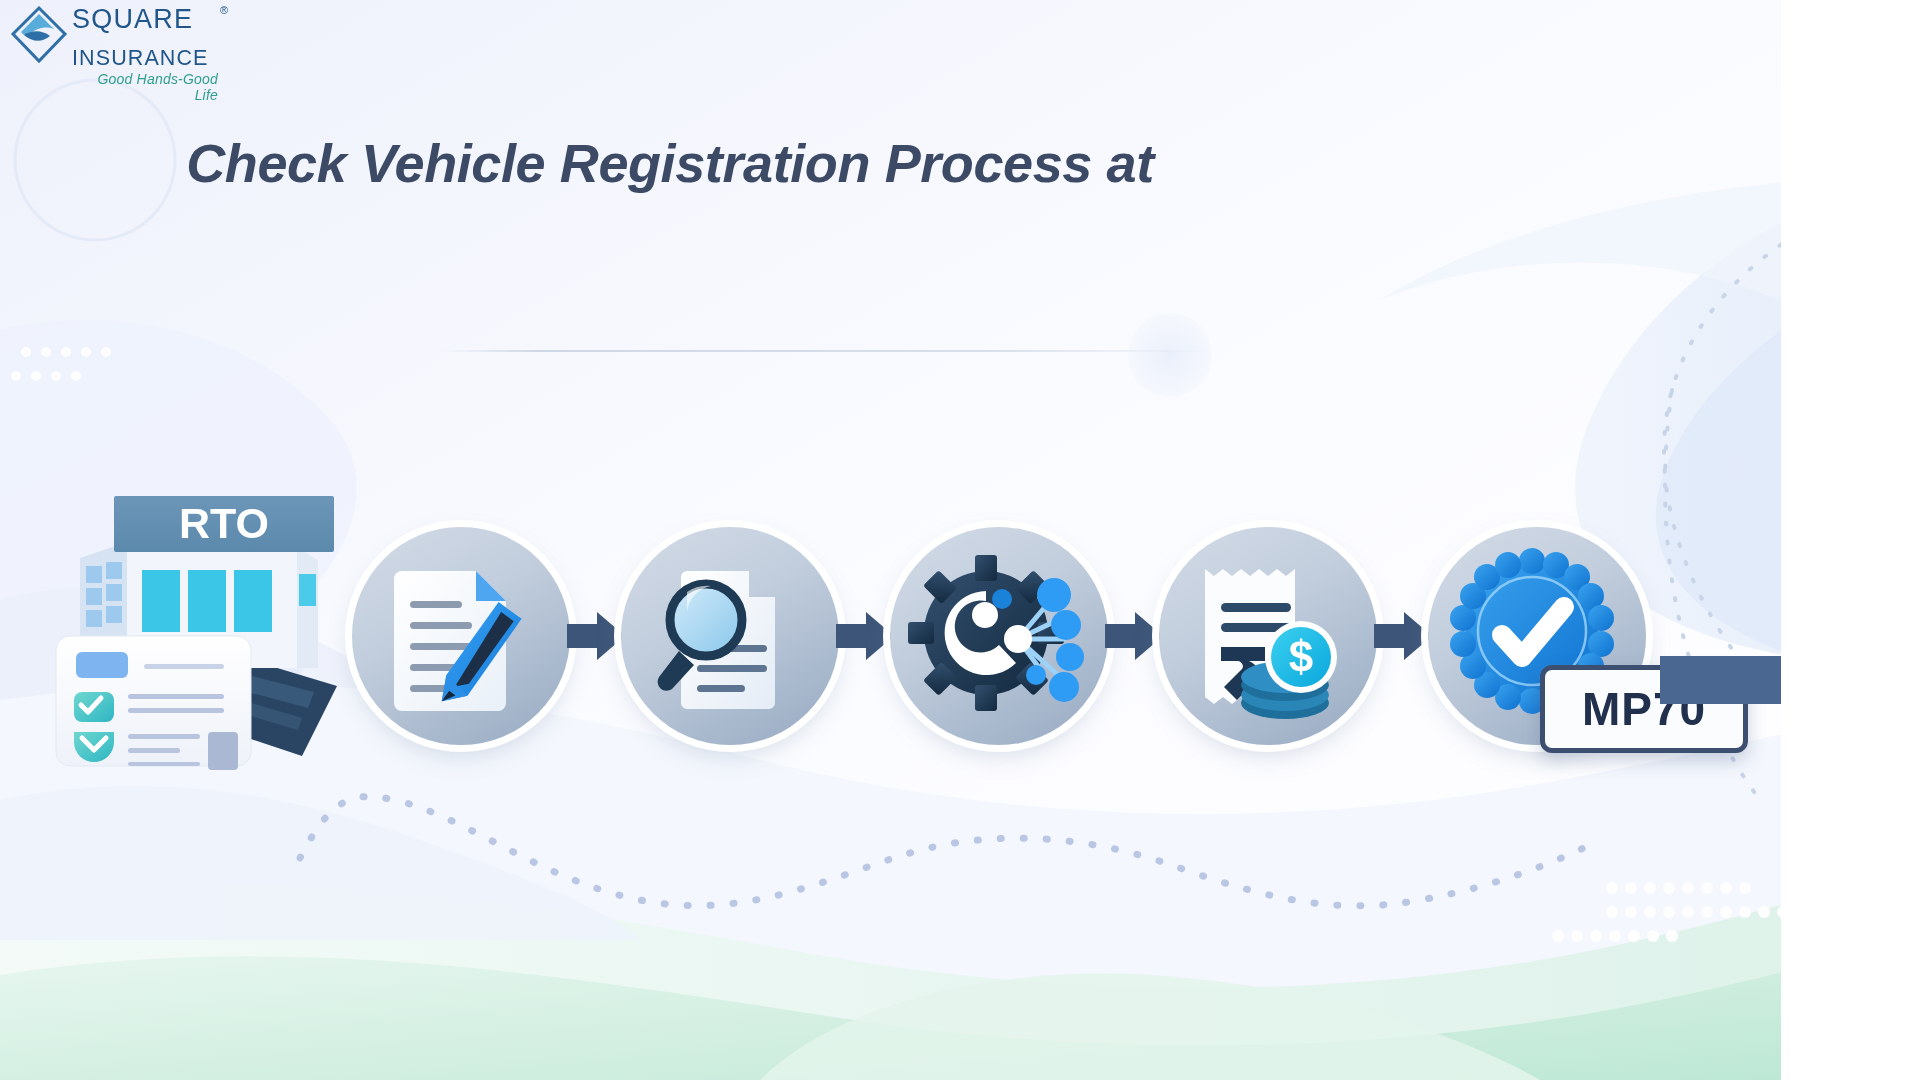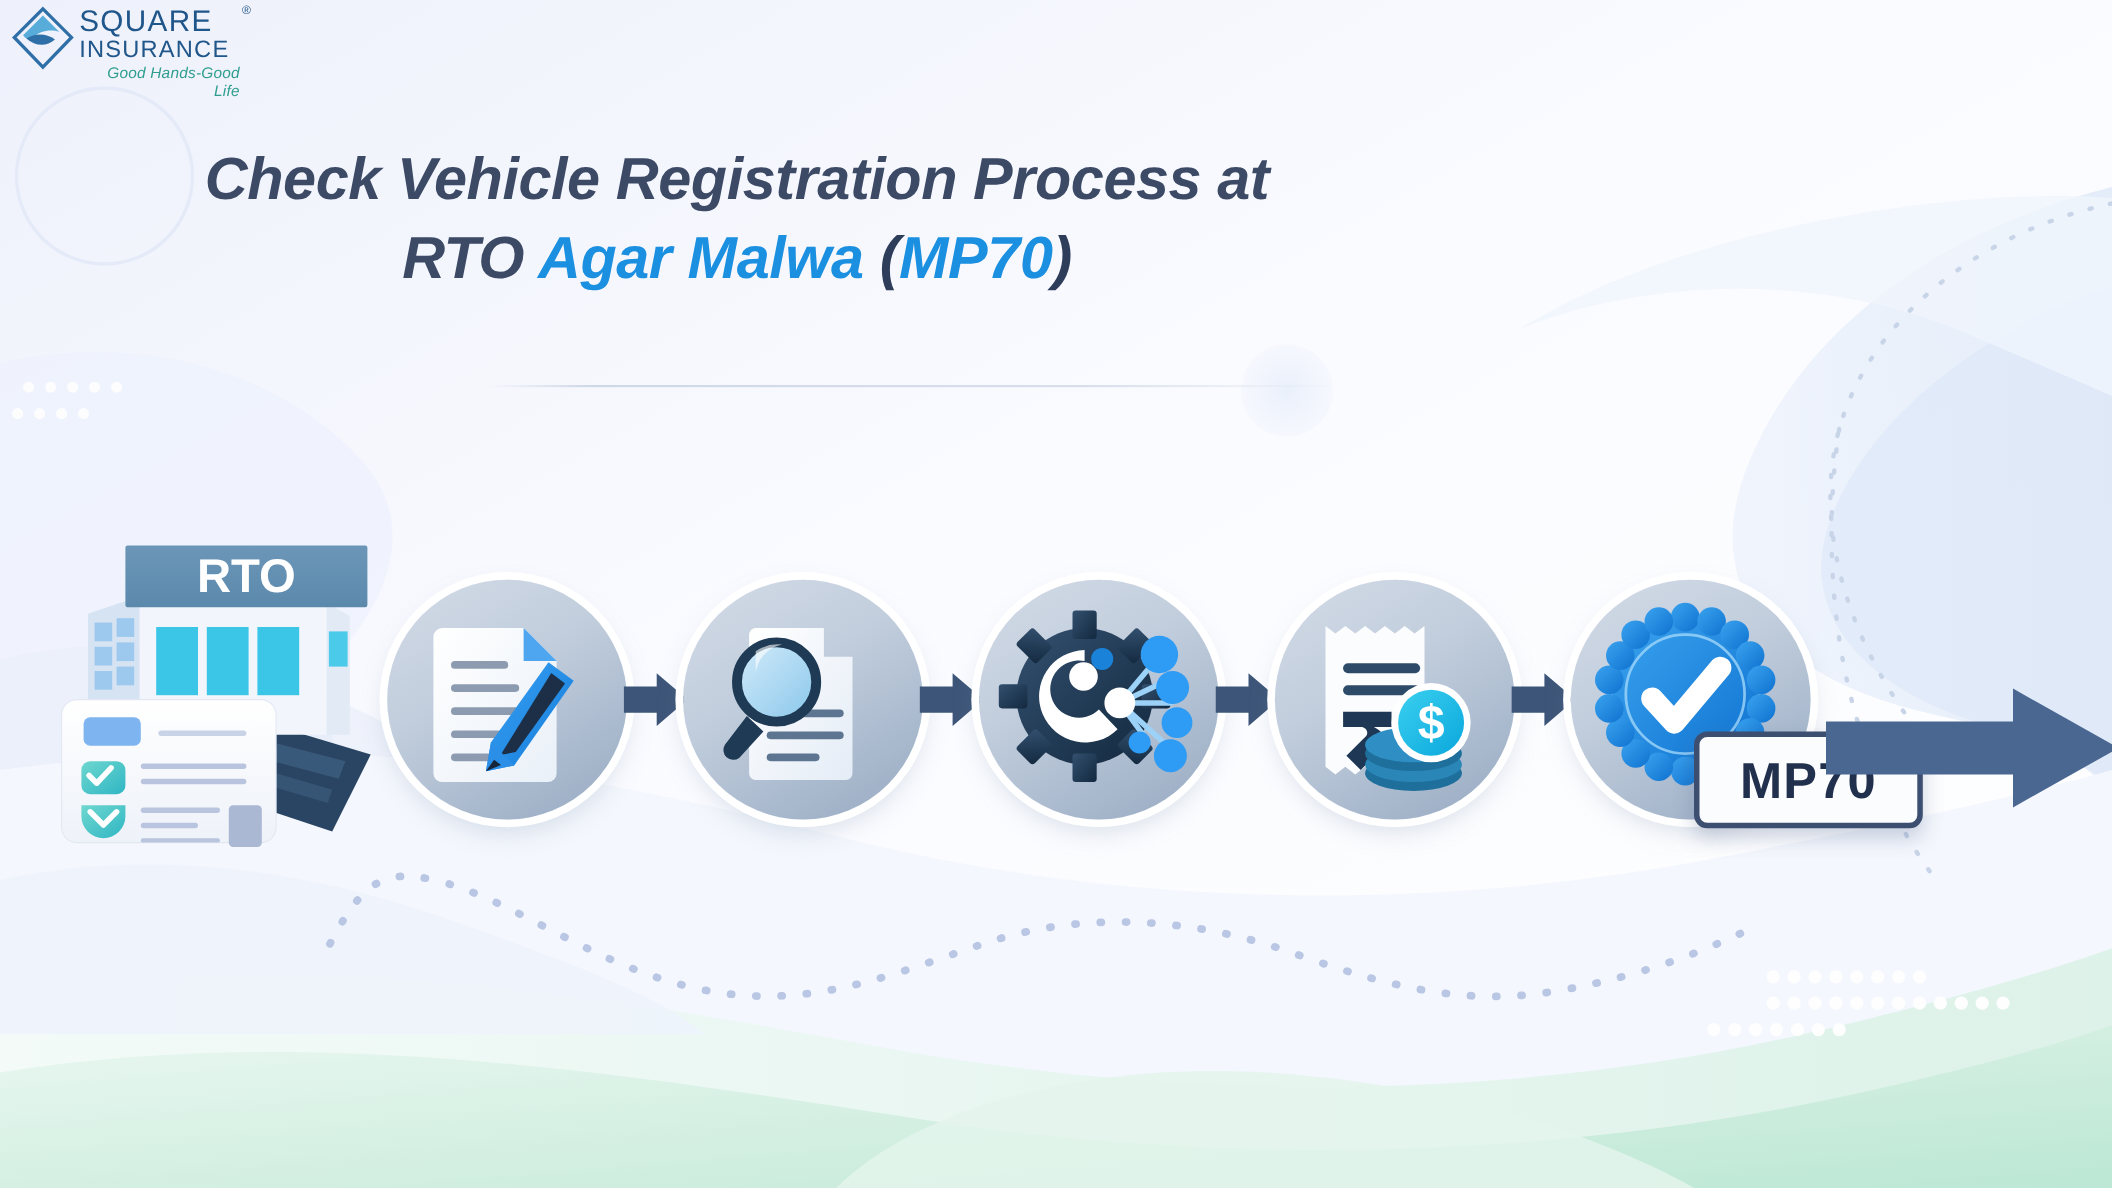--- a/index.html
+++ b/index.html
@@ -1,32 +1,32 @@
 <!DOCTYPE html>
 <html><head>
 <meta charset="utf-8">
 <style>
   html,body{margin:0;padding:0;}
   body{
     width:1920px;height:1080px;overflow:hidden;
     font-family:"Liberation Sans", sans-serif;
     background:#ffffff;
   }
-  #stage{position:relative;width:1920px;height:1080px;overflow:hidden;background:#fdfdff;}
+  #stage{position:relative;width:1781px;height:1080px;overflow:hidden;background:#fdfdff;}
 
   
   .bg-svg{position:absolute;inset:0;width:1920px;height:1080px;}
 
   
   #logo{position:absolute;left:8px;top:4px;width:210px;height:68px;display:flex;align-items:flex-start;}
   #logo-mark{width:62px;height:62px;flex:0 0 62px;}
   #logo-text{margin-left:2px;position:relative;padding-top:2px;}
   .logo-word{font-family:"Liberation Sans",sans-serif;color:#1f4e79;letter-spacing:1.2px;line-height:1;}
   #logo-square{font-size:27px;font-weight:400;color:#20568a;}
-  #logo-insurance{font-size:21.5px;font-weight:400;color:#20568a;letter-spacing:1.1px;margin-top:2px;}
+  #logo-insurance{font-size:21.5px;font-weight:400;color:#20568a;letter-spacing:1.1px;margin-top:15px;}
   #logo-reg{position:absolute;left:148px;top:0px;font-size:11px;color:#20568a;}
   #logo-tag{margin-top:1px;font-size:14px;font-style:italic;color:#2f9e8f;letter-spacing:.2px;text-align:right;width:100%;}
 
   
   #headline{position:absolute;left:0;top:128px;width:1340px;text-align:center;}
   .h-line{font-size:54px;font-weight:700;color:#3c4a66;letter-spacing:-0.4px;line-height:1.33;font-style:italic;}
   .h-accent{color:#1b8fe0;}
   .h-paren{color:#2e3d59;}
   #title-rule{position:absolute;left:443px;top:350px;width:775px;height:2px;
     background:linear-gradient(to right,rgba(210,218,232,0),#cfd8e6 12%,#d8dfeb 70%,rgba(210,218,232,0));}
@@ -166,25 +166,20 @@
     <div id="logo-text">
       <div class="logo-word" id="logo-square">SQUARE</div>
       <div class="logo-word" id="logo-insurance">INSURANCE</div>
       <div id="logo-tag">Good Hands-Good Life</div>
       <div id="logo-reg">®</div>
     </div>
   </div>
 
   <div id="headline">
     <div class="h-line">Check Vehicle Registration Process at</div>
-    <div class="h-line">
-      <span>RTO</span>
-      <span class="h-accent">Agar Malwa</span>
-      <span class="h-paren">(</span><span class="h-accent">MP70</span><span class="h-paren">)</span>
-    </div>
   </div>
   <div id="title-rule"></div>
 
   <div id="rto-group">
     <svg viewBox="0 0 290 300" width="290" height="300">
       <defs>
         <linearGradient id="signG" x1="0" y1="0" x2="0" y2="1">
           <stop offset="0%" stop-color="#6c96b8"></stop>
             <stop offset="100%" stop-color="#5b89ac"></stop>
         </linearGradient>

